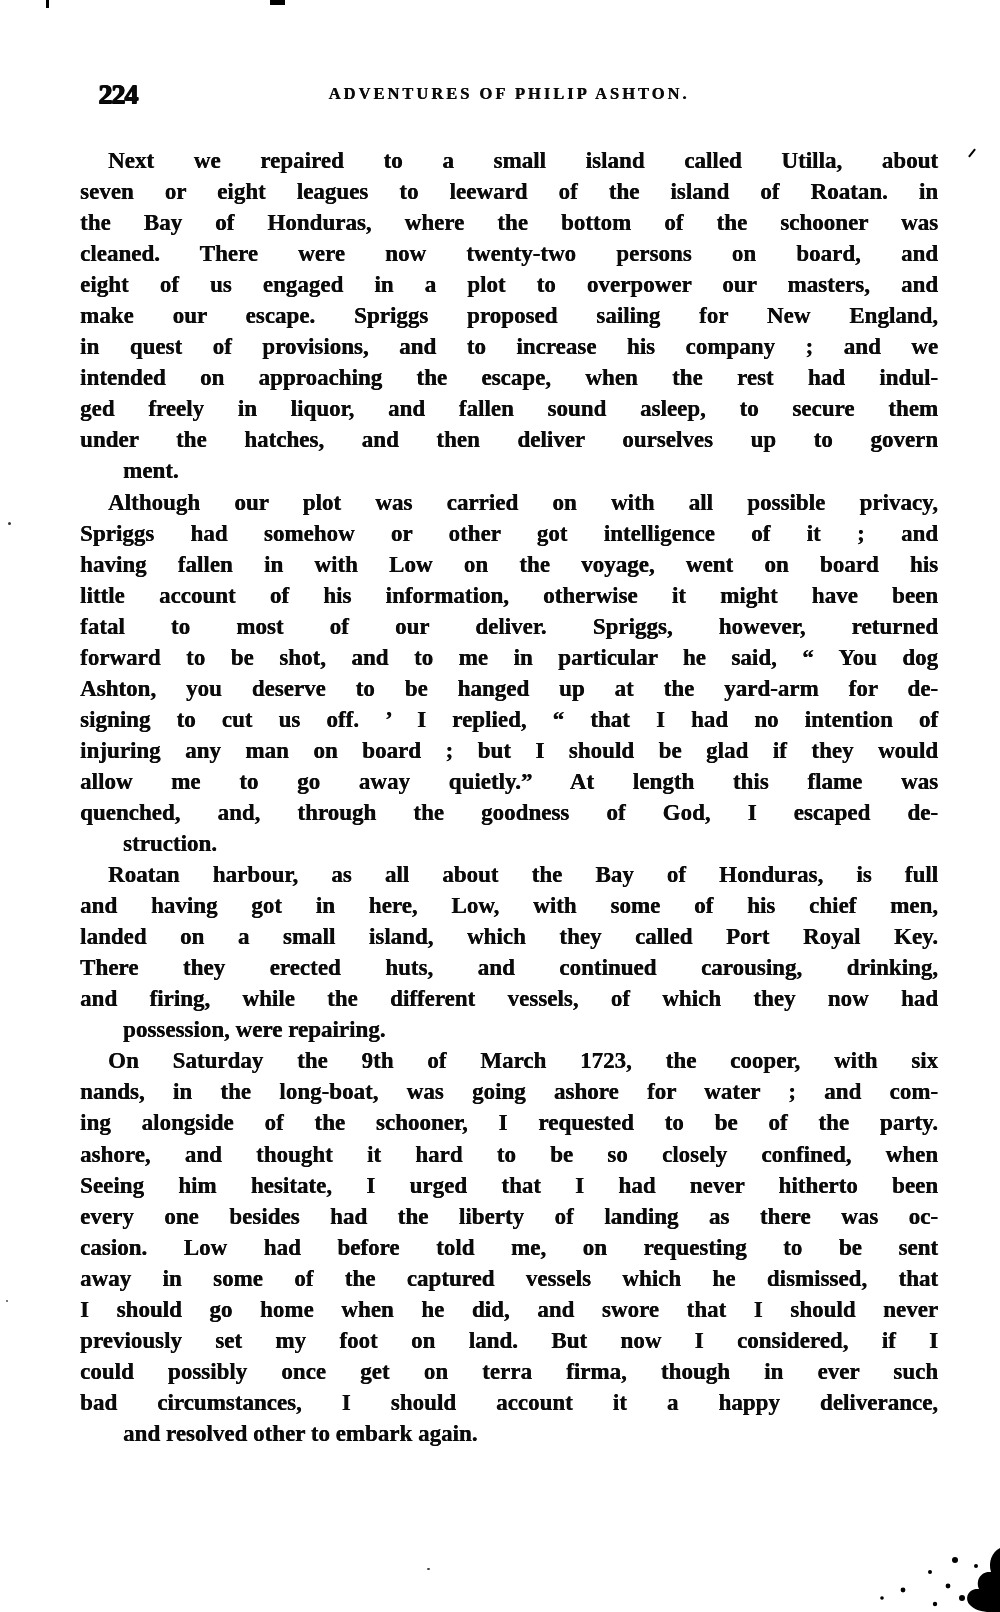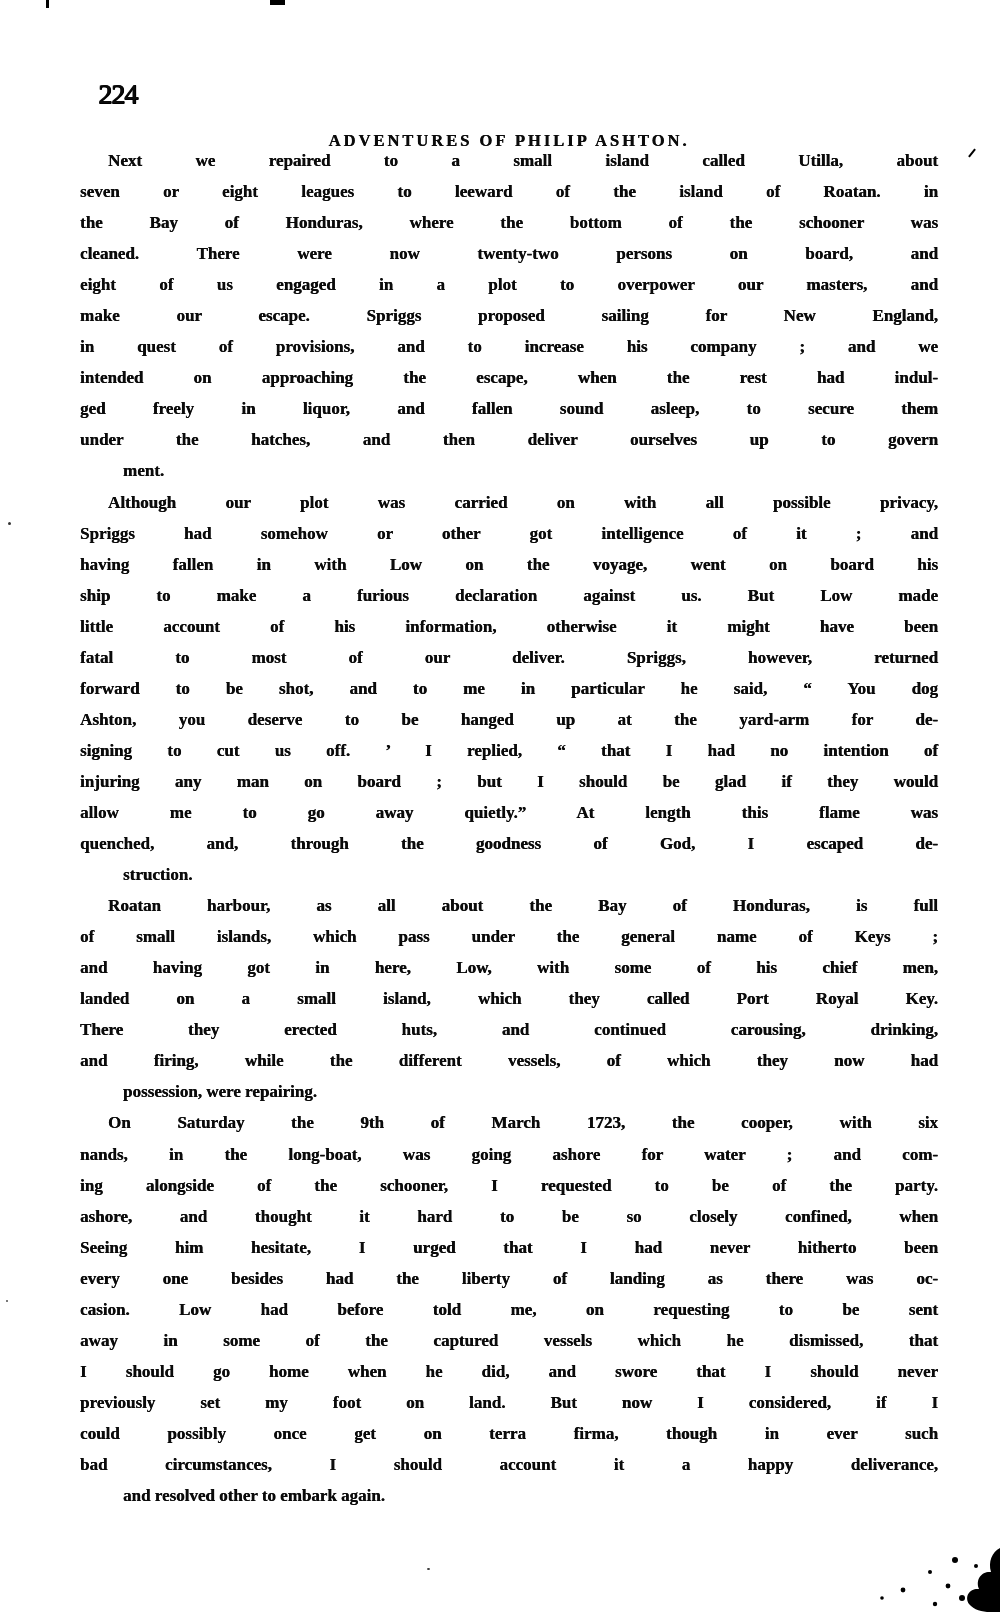--- a/index.html
+++ b/index.html
@@ -9,37 +9,36 @@
     height: 1612px;
     background: #ffffff;
     color: #0b0b0b;
     font-family: "Liberation Serif", "DejaVu Serif", serif;
     overflow: hidden;
   }
   
   .running-head { position: absolute; top: 80px; left: 80px; right: 62px; height: 30px; }
   .pagenum {
     position: absolute; left: 18px; top: -2px;
-    font-size: 28px; font-weight: 400; letter-spacing: -1px;
+    font-size: 28px; font-weight: 700; letter-spacing: -1px;
     text-shadow: 1px 0 0 #000, 0 1px 0 #000, 1px 1px 0 #000;
   }
   .head-title {
     position: absolute; left: 0; right: 0; top: 4px;
     text-align: center;
     font-size: 16.5px; font-weight: 700; letter-spacing: 3px;
     text-shadow: 0.4px 0 0 currentColor;
-    margin-top: 47px;
   }
   
   .body-text { position: absolute; top: 145px; left: 80px; width: 858px; }
   .para { margin: 0; padding: 0; }
   .line {
     height: 31.05px;
     line-height: 31.05px;
-    font-size: 17px;
+    font-size: 23px;
     font-weight: 700;
     text-align: justify;
     text-align-last: justify;
     text-shadow: 0.35px 0 0 currentColor;
     white-space: normal;
   }
   .line.firstline { text-indent: 28px; }
   .line.lastline  { text-align-last: left; margin-left: 43px; }
   
   .artifact { position: absolute; background: #000; pointer-events: none; }
@@ -74,35 +73,33 @@
       <div class="line">intended on approaching the escape, when the rest had indul-</div>
       <div class="line">ged freely in liquor, and fallen sound asleep, to secure them</div>
       <div class="line">under the hatches, and then deliver ourselves up to govern</div>
       <div class="line lastline">ment.</div>
     </div>
 
     <div class="para">
       <div class="line firstline">Although our plot was carried on with all possible privacy,</div>
       <div class="line">Spriggs had somehow or other got intelligence of it ; and</div>
       <div class="line">having fallen in with Low on the voyage, went on board his</div>
-      <div class="line">ship to make a furious declaration against us. But Low made</div>
       <div class="line">little account of his information, otherwise it might have been</div>
       <div class="line">fatal to most of our deliver. Spriggs, however, returned</div>
       <div class="line">forward to be shot, and to me in particular he said, “ You dog</div>
       <div class="line">Ashton, you deserve to be hanged up at the yard-arm for de-</div>
       <div class="line">signing to cut us off. ’ I replied, “ that I had no intention of</div>
       <div class="line">injuring any man on board ; but I should be glad if they would</div>
       <div class="line">allow me to go away quietly.” At length this flame was</div>
       <div class="line">quenched, and, through the goodness of God, I escaped de-</div>
       <div class="line lastline">struction.</div>
     </div>
 
     <div class="para">
       <div class="line firstline">Roatan harbour, as all about the Bay of Honduras, is full</div>
-      <div class="line">of small islands, which pass under the general name of Keys ;</div>
       <div class="line">and having got in here, Low, with some of his chief men,</div>
       <div class="line">landed on a small island, which they called Port Royal Key.</div>
       <div class="line">There they erected huts, and continued carousing, drinking,</div>
       <div class="line">and firing, while the different vessels, of which they now had</div>
       <div class="line lastline">possession, were repairing.</div>
     </div>
 
     <div class="para">
       <div class="line firstline">On Saturday the 9th of March 1723, the cooper, with six</div>
       <div class="line">nands, in the long-boat, was going ashore for water ; and com-</div>

